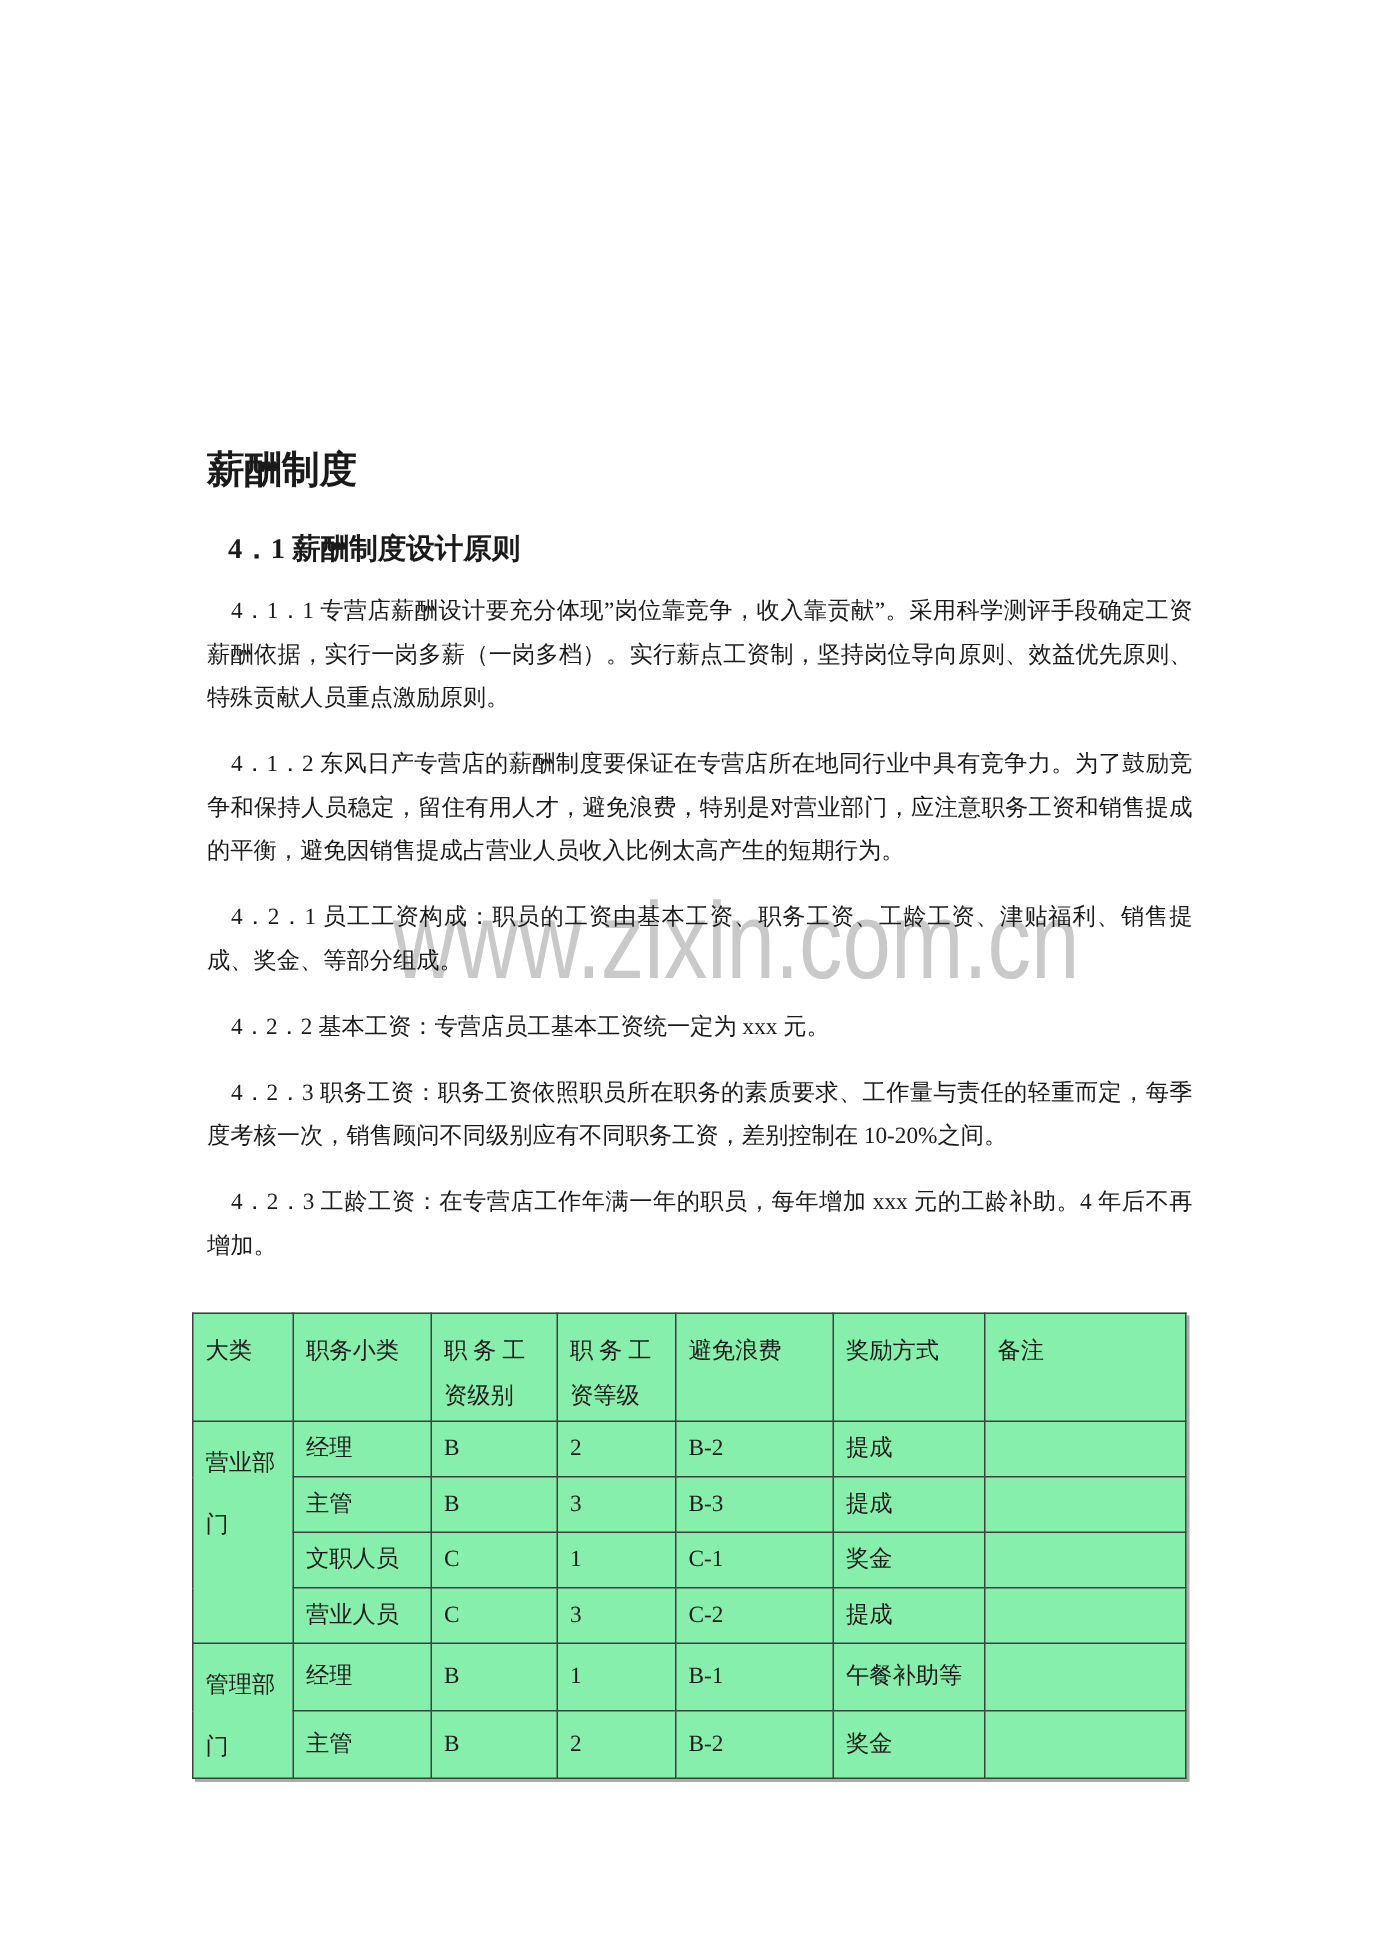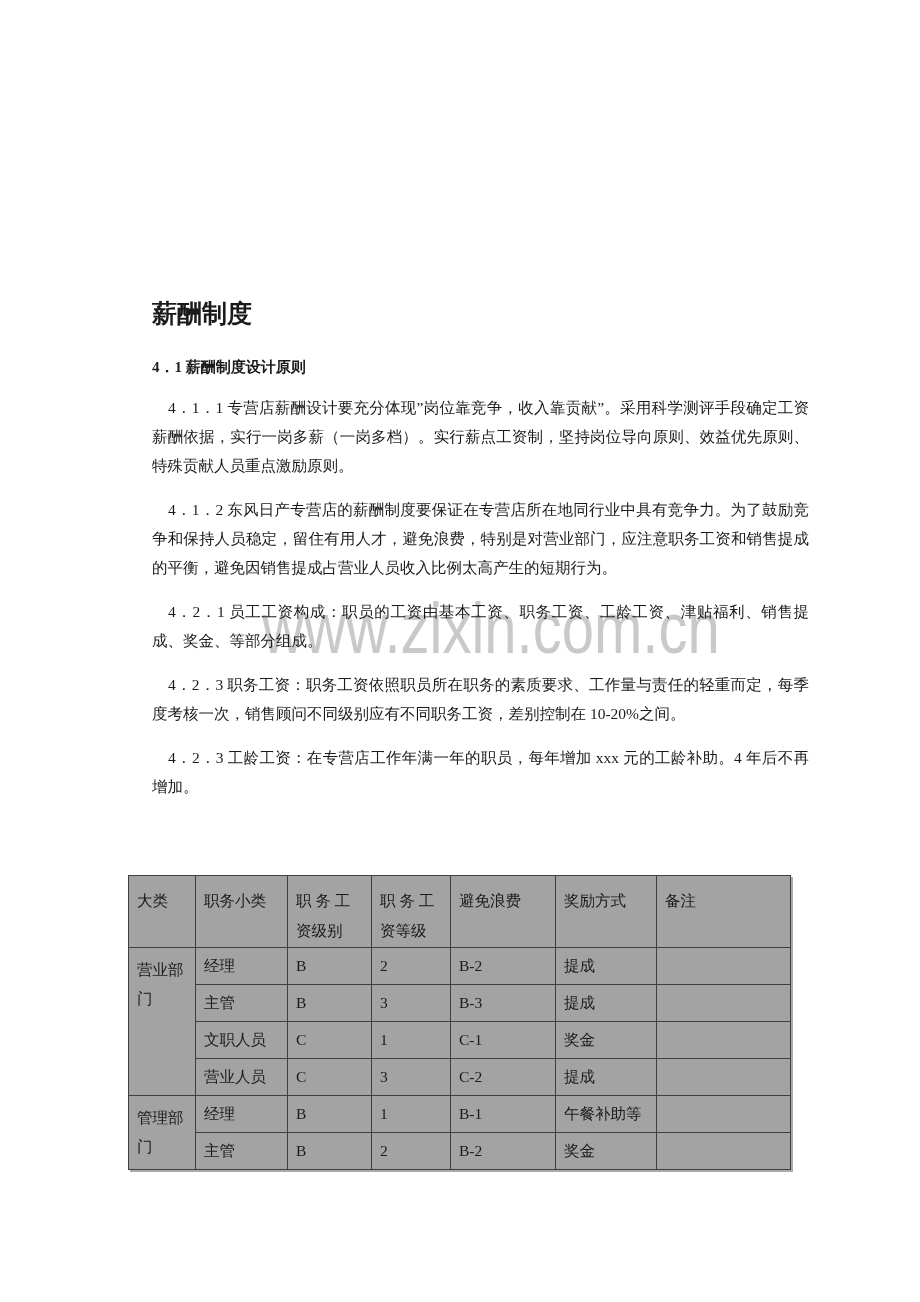--- a/index.html
+++ b/index.html
@@ -15,75 +15,76 @@
   .watermark{
     position:absolute;left:262px;top:592px;
     font-family:"Liberation Sans","DejaVu Sans",sans-serif;
     font-size:58px;line-height:58px;color:#c9c9c9;
     letter-spacing:0px;white-space:nowrap;
     transform:scaleY(1.25);transform-origin:left top;
     z-index:0;user-select:none;
   }
 
   
-  .content{position:absolute;left:152px;top:0;width:657px;z-index:1;}
+  .content{position:absolute;left:138px;top:0;width:657px;z-index:1;}
   .doc-title{
     margin:0;padding-top:297px;
     font-size:25px;line-height:33px;font-weight:bold;
   }
   .sec-heading{
-    margin:0;font-size:15px;line-height:22px;font-weight:bold;
+    margin:14px;font-size:19px;line-height:22px;font-weight:bold;
   }
   .sec-heading.first{margin-top:26px;margin-bottom:8px;}
   .sec-heading.second{margin-top:2px;margin-bottom:0;}
   .para{
     margin:15px 0 0 0;
     font-size:15.5px;line-height:29px;
     text-indent:16px;text-align:justify;
   }
 
   
   .salary-table{
     position:absolute;left:128px;top:875px;z-index:1;
     border-collapse:collapse;table-layout:fixed;width:662px;
     font-size:15.5px;
     box-shadow:2px 2px 0 #ababab;
-    background:#a3a3a3;
+    background:#86efac;
   }
   .salary-table th,.salary-table td{
     border:1px solid #3f3f3f;
     padding:0 8px;
     font-weight:normal;text-align:left;
     overflow:hidden;
   }
   .salary-table th{
     vertical-align:top;padding-top:10px;
     line-height:30px;height:61px;
     white-space:pre-line;
   }
   .salary-table td{height:36px;vertical-align:middle;line-height:20px;}
   .salary-table td.category{
-    vertical-align:top;padding-top:7px;line-height:29px;
+    vertical-align:top;padding-top:7px;line-height:41px;
   }
 </style>
 </head>
 <body>
 
 <div class="page">
 
   <div class="watermark">www.zixin.com.cn</div>
 
   <div class="content">
     <h1 class="doc-title">薪酬制度</h1>
 
     <h2 class="sec-heading first">4．1 薪酬制度设计原则</h2>
     <p class="para">4．1．1 专营店薪酬设计要充分体现”岗位靠竞争，收入靠贡献”。采用科学测评手段确定工资薪酬依据，实行一岗多薪（一岗多档）。实行薪点工资制，坚持岗位导向原则、效益优先原则、特殊贡献人员重点激励原则。</p>
     <p class="para">4．1．2 东风日产专营店的薪酬制度要保证在专营店所在地同行业中具有竞争力。为了鼓励竞争和保持人员稳定，留住有用人才，避免浪费，特别是对营业部门，应注意职务工资和销售提成的平衡，避免因销售提成占营业人员收入比例太高产生的短期行为。</p>
 
     <p class="para">4．2．1 员工工资构成：职员的工资由基本工资、职务工资、工龄工资、津贴福利、销售提成、奖金、等部分组成。</p>
+    <p class="para">4．2．2 基本工资：专营店员工基本工资统一定为 xxx 元。</p>
     <p class="para">4．2．3 职务工资：职务工资依照职员所在职务的素质要求、工作量与责任的轻重而定，每季度考核一次，销售顾问不同级别应有不同职务工资，差别控制在 10-20%之间。</p>
     <p class="para">4．2．3 工龄工资：在专营店工作年满一年的职员，每年增加 xxx 元的工龄补助。4 年后不再增加。</p>
   </div>
 
   <table class="salary-table">
     <colgroup>
       <col style="width:67px">
         <col style="width:92px">
         <col style="width:84px">
       <col style="width:79px">

